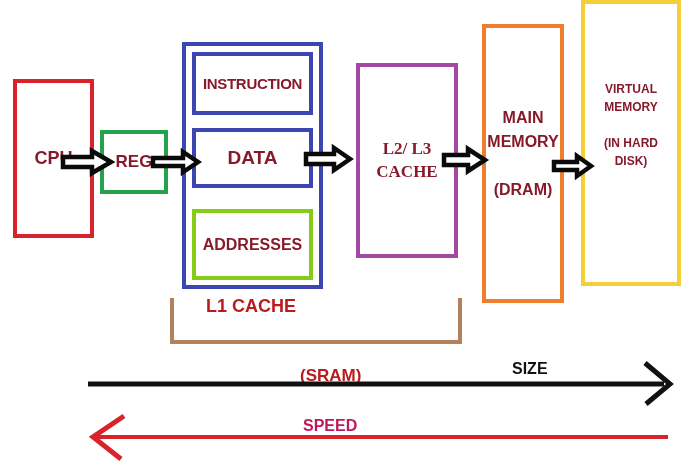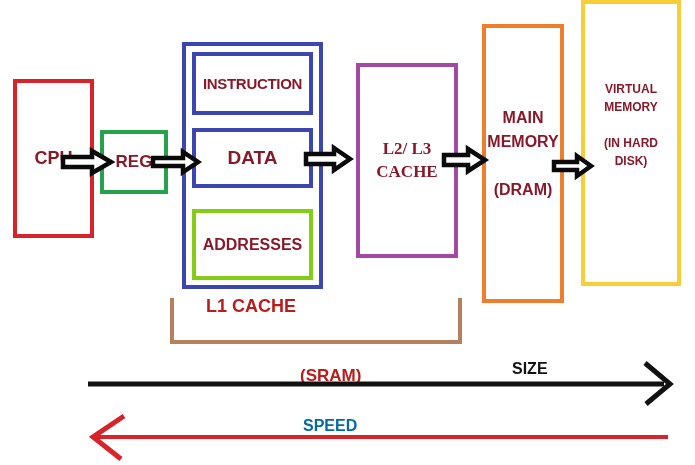--- a/index.html
+++ b/index.html
@@ -19,21 +19,21 @@
   #instruction-box{left:192px;top:52px;width:121px;height:63px;border:4px solid #3c46b1;font-size:15px;letter-spacing:-0.3px;}
   #data-box{left:192px;top:128px;width:121px;height:60px;border:4px solid #3c46b1;font-size:19px;}
   #addresses-box{left:192px;top:209px;width:121px;height:71px;border:4px solid #84cc16;font-size:16px;}
   #l2l3-box{left:356px;top:63px;width:102px;height:195px;border:4px solid #a349a4;font-size:17px;line-height:1.35;font-family:Liberation Serif, serif;}
   #main-box{left:482px;top:24px;width:82px;height:279px;border:4px solid #ef7d2e;font-size:16px;line-height:1.5;padding-bottom:20px;}
   #virtual-box{left:581px;top:0;width:100px;height:286px;border:4px solid #f5ce38;font-size:12px;line-height:1.5;padding-bottom:36px;}
   .caption{position:absolute;color:#b91c1c;}
   #l1-caption{left:206px;top:296px;font-size:18px;}
   #sram-caption{left:300px;top:346px;font-size:17px;margin-top:20px;}
   #size-label{position:absolute;left:494px;top:360px;font-size:16px;color:#111111;margin-left:18px;}
-  #speed-label{position:absolute;left:303px;top:417px;font-size:16px;color:#0369a1;}
+  #speed-label{position:absolute;left:303px;top:417px;font-size:16px;color:#be185d;}
   #overlay{position:absolute;left:0;top:0;width:695px;height:465px;pointer-events:none;}
 </style>
 </head>
 <body>
 
 <div class="stage">
 
   <div class="box" id="cpu-box">
     <span class="box-label">CPU</span>
   </div>

